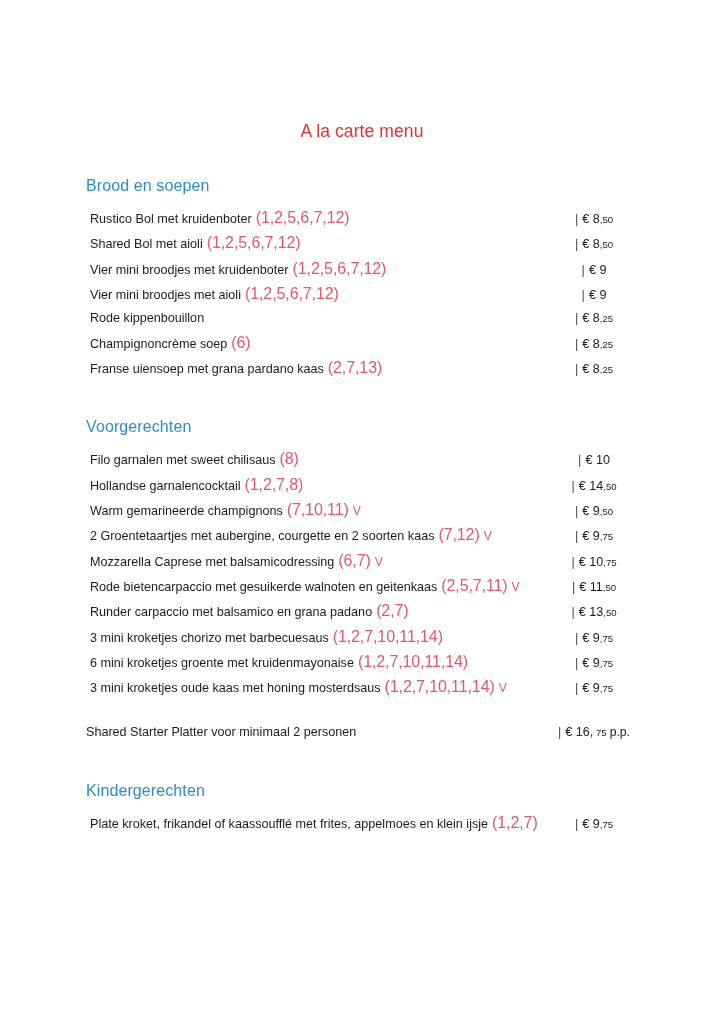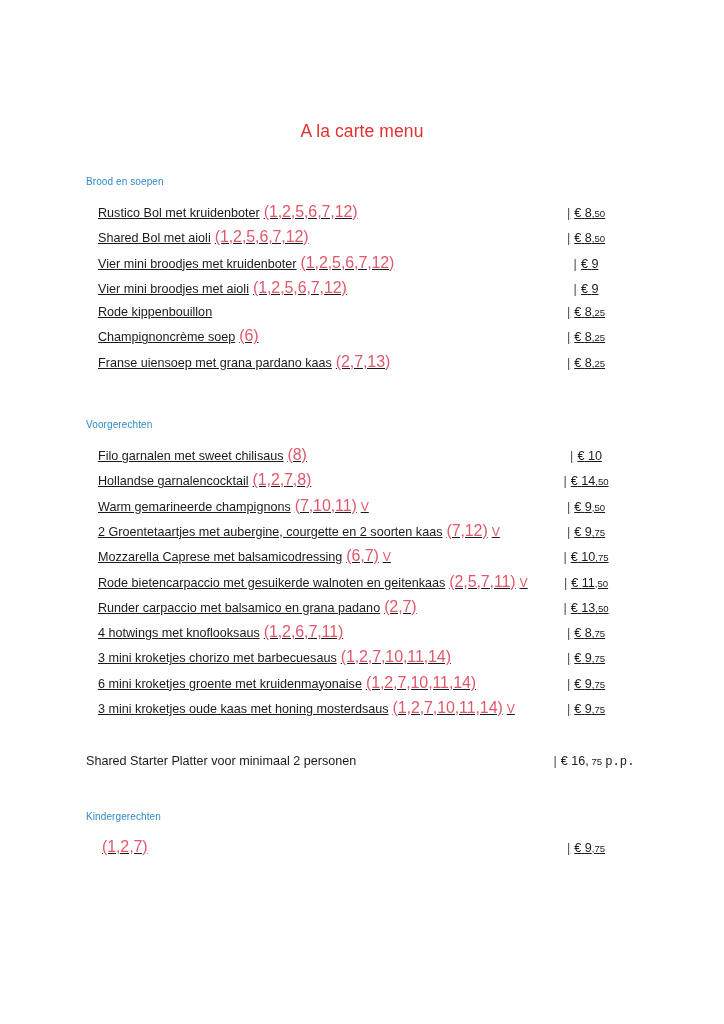--- a/index.html
+++ b/index.html
@@ -38,31 +38,30 @@
     position: absolute;
     top: 176px;
     left: 86px;
     width: 556px;
   }
   .section {
     margin: 0;
   }
   .section-heading {
     color: #2e8bc9;
-    font-size: 10px;
+    font-size: 16px;
     font-weight: 400;
     letter-spacing: 0.1px;
     margin: 0 0 11px 0;
     line-height: 1.2;
   }
   .items {
     list-style: none;
-    margin: 12px;
+    margin: 4px;
     padding: 0;
-    text-decoration: underline;
   }
   .item {
     display: flex;
     align-items: baseline;
     font-size: 12.6px;
     line-height: 23.3px;
     white-space: nowrap;
   }
   .item-name {
     flex: 0 0 auto;
@@ -91,21 +90,20 @@
   .price .sep {
     color: #4a4a4a;
     margin-right: 4px;
   }
   .price .cents {
     font-size: 9.6px;
   }
   .price .suffix {
     font-size: 12.2px;
     margin-left: 3px;
-    font-family: Liberation Mono, monospace;
   }
   .price.narrow {
     width: 96px;
   }
   
   .section.brood { margin-bottom: 0; }
   .gap-voorgerechten { height: 32px; }
   .gap-kinder { height: 36px; }
   .gap-platter { height: 17px; }
   .kinder-item { font-size: 12.6px; }
@@ -230,27 +228,20 @@
         </li>
 
         <li class="item">
           <span class="item-name">Runder carpaccio met balsamico en grana padano</span>
           <span class="allergens">(2,7)</span>
           <span class="veg"></span>
           <span class="item-spacer"></span>
           <span class="price"><span class="sep">|</span><span>€</span>&nbsp;<span>13</span><span class="cents">,50</span></span>
         </li>
 
-        <li class="item">
-          <span class="item-name">4 hotwings met knoflooksaus</span>
-          <span class="allergens">(1,2,6,7,11)</span>
-          <span class="veg"></span>
-          <span class="item-spacer"></span>
-          <span class="price"><span class="sep">|</span><span>€</span>&nbsp;<span>8</span><span class="cents">,75</span></span>
-        </li>
 
         <li class="item">
           <span class="item-name">3 mini kroketjes chorizo met barbecuesaus</span>
           <span class="allergens">(1,2,7,10,11,14)</span>
           <span class="veg"></span>
           <span class="item-spacer"></span>
           <span class="price"><span class="sep">|</span><span>€</span>&nbsp;<span>9</span><span class="cents">,75</span></span>
         </li>
 
         <li class="item">
@@ -279,20 +270,21 @@
         <span class="price narrow"><span class="sep">|</span><span>€</span>&nbsp;<span>16,</span><span class="cents"> 75</span><span class="suffix">p.p.</span></span>
       </div>
     </div>
 
     <div class="gap-kinder"></div>
 
     <div class="section">
       <h2 class="section-heading">Kindergerechten</h2>
       <ul class="items">
         <li class="item kinder-item">
+          <span class="item-name">Plate kroket, frikandel of kaassoufflé met frites, appelmoes en klein ijsje</span>
           <span class="allergens">(1,2,7)</span>
           <span class="item-spacer"></span>
           <span class="price"><span class="sep">|</span><span>€</span>&nbsp;<span>9</span><span class="cents">,75</span></span>
         </li>
       </ul>
     </div>
 
   </div>
 </div>
 

